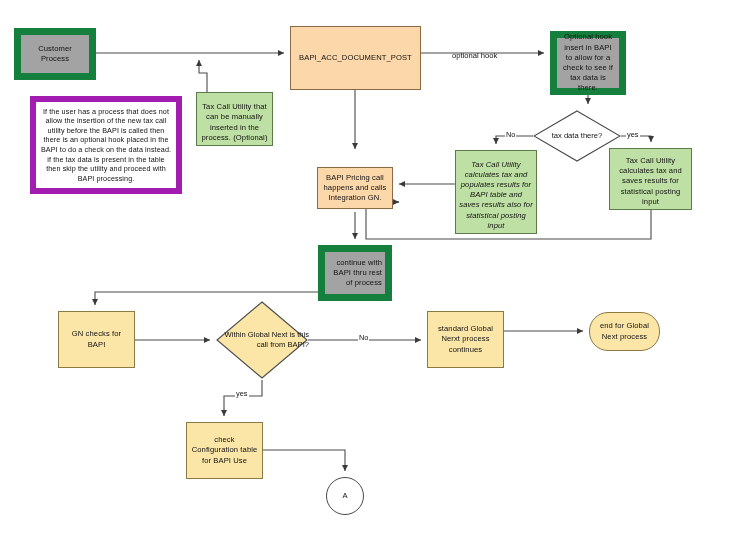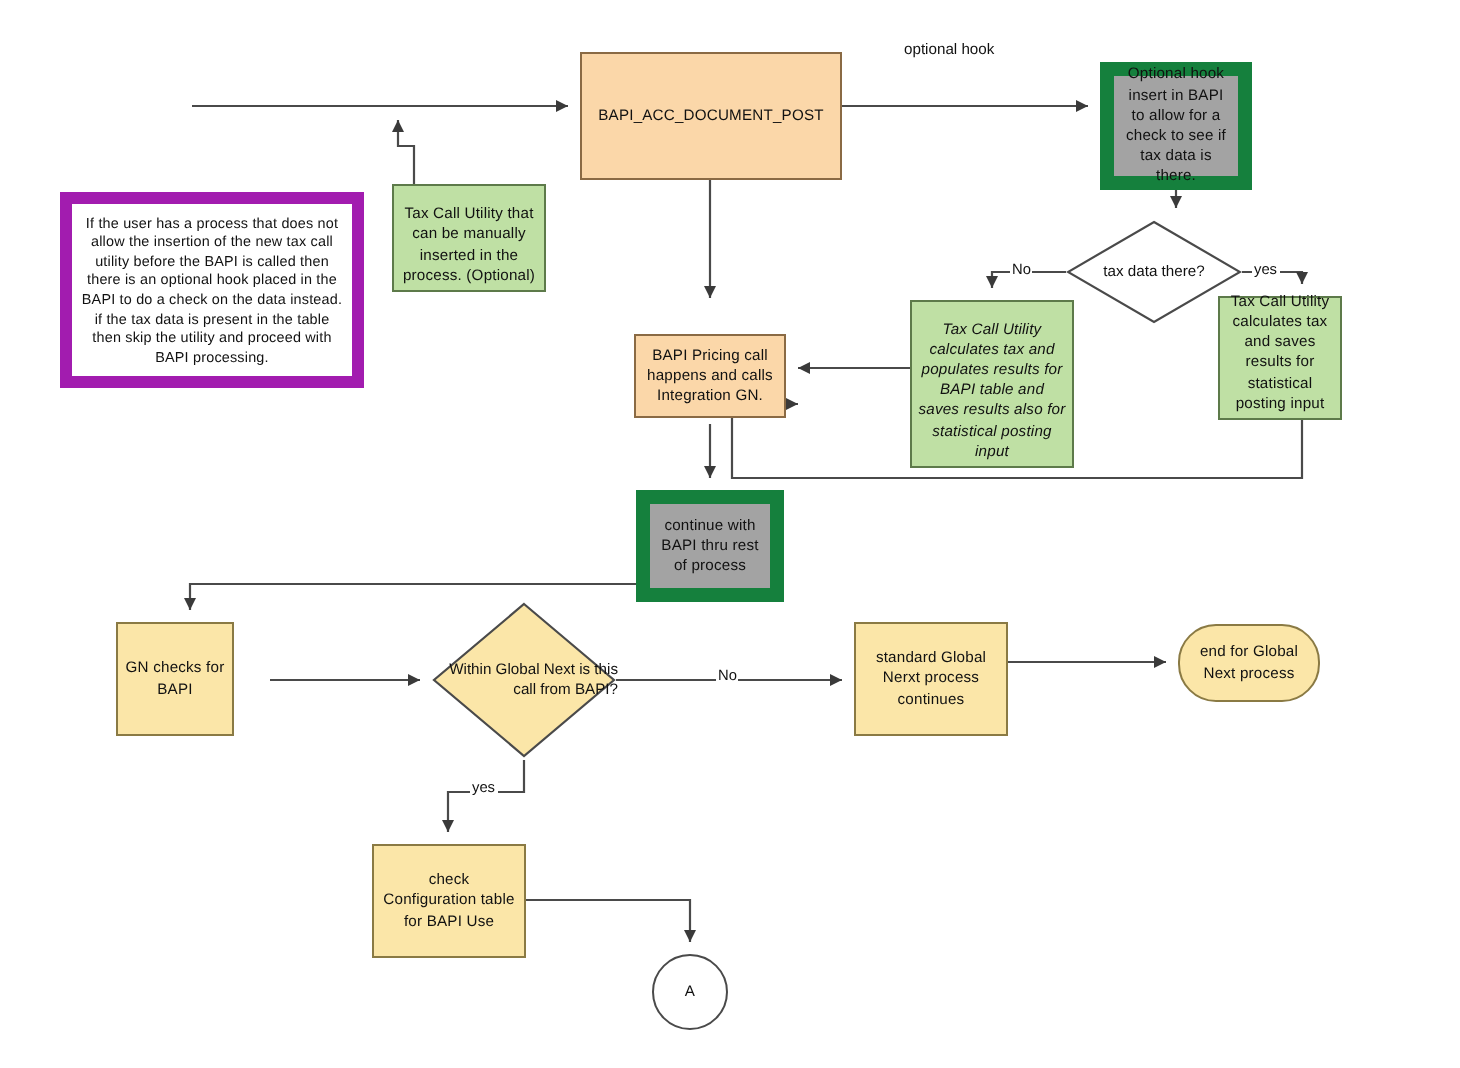--- a/index.html
+++ b/index.html
@@ -99,20 +99,21 @@
     color: #111111;
     background: #ffffff;
     padding: 0 1px;
     white-space: nowrap;
   }
   .free-label {
     position: absolute;
     font-size: 7.6px;
     color: #111111;
     white-space: nowrap;
+    margin-top: 31px;
   }
 </style>
 </head>
 <body>
 
 <div id="canvas">
 
   <svg id="edges" viewBox="0 0 730 534">
     <defs>
       <marker id="arr" markerWidth="7" markerHeight="7" refX="6" refY="3" orient="auto" markerUnits="userSpaceOnUse">
@@ -149,20 +150,23 @@
       <path d="M308,340 L421,340" marker-end="url(#arr)"></path>
 
       <path d="M262,380 L262,396 L224,396 L224,416" marker-end="url(#arr)"></path>
 
       <path d="M504,331 L583,331" marker-end="url(#arr)"></path>
 
       <path d="M263,450 L345,450 L345,471" marker-end="url(#arr)"></path>
     </g>
   </svg>
 
+  <div class="node proc-white" style="left:14px;top:28px;width:82px;height:52px;">
+    <span>Customer Process</span>
+  </div>
 
   <div class="node note-box" style="left:30px;top:96px;width:152px;height:98px;">
     <span>If the user has a process that does not allow the insertion of the new tax call utility before the BAPI is called then there is an optional hook placed in the BAPI to do a check on the data instead.   if the tax data is present in the table then skip the utility and proceed with BAPI processing.</span>
   </div>
 
   <div class="node proc-green" style="left:196px;top:92px;width:77px;height:54px;">
     <span>Tax Call Utility that can be manually inserted in the process. (Optional)</span>
   </div>
 
   <div class="node proc-orange" style="left:290px;top:26px;width:131px;height:64px;">
@@ -182,33 +186,33 @@
     <div class="diamond-label">tax data there?</div>
   </div>
 
   <div class="edge-label" style="left:505px;top:130px;">No</div>
   <div class="edge-label" style="left:626px;top:130px;">yes</div>
 
   <div class="node proc-green" style="left:455px;top:150px;width:82px;height:84px;font-style:italic;">
     <span>Tax Call Utility calculates tax and populates results for BAPI table and saves results also for statistical posting input</span>
   </div>
 
-  <div class="node proc-green" style="left:609px;top:148px;width:62px;height:62px;">
+  <div class="node proc-green" style="left:609px;top:148px;width:83px;height:62px;">
     <span>Tax Call Utility calculates tax and saves results for statistical posting input</span>
   </div>
 
   <div class="node proc-orange" style="left:317px;top:167px;width:76px;height:42px;">
     <span>BAPI Pricing call happens and calls Integration GN.</span>
   </div>
 
-  <div class="node proc-white" style="left:318px;top:245px;width:74px;height:56px;">
+  <div class="node proc-white" style="left:318px;top:245px;width:74px;height:56px;text-align:right;">
     <span>continue with BAPI thru rest of process</span>
   </div>
 
-  <div class="node proc-yellow" style="left:58px;top:311px;width:59px;height:57px;">
+  <div class="node proc-yellow" style="left:58px;top:311px;width:77px;height:57px;">
     <span>GN checks for BAPI</span>
   </div>
 
   <div class="diamond-wrap" style="left:216px;top:301px;width:92px;height:78px;">
     <svg class="diamond-shape" viewBox="0 0 92 78" preserveAspectRatio="none">
       <polygon points="46,1 91,39 46,77 1,39" fill="#fbe6a8" stroke="#4a4a4a" stroke-width="1.1"></polygon>
     </svg>
     <div class="diamond-label" style="padding:0 1px;">Within Global Next is this call from BAPI?</div>
   </div>
 

